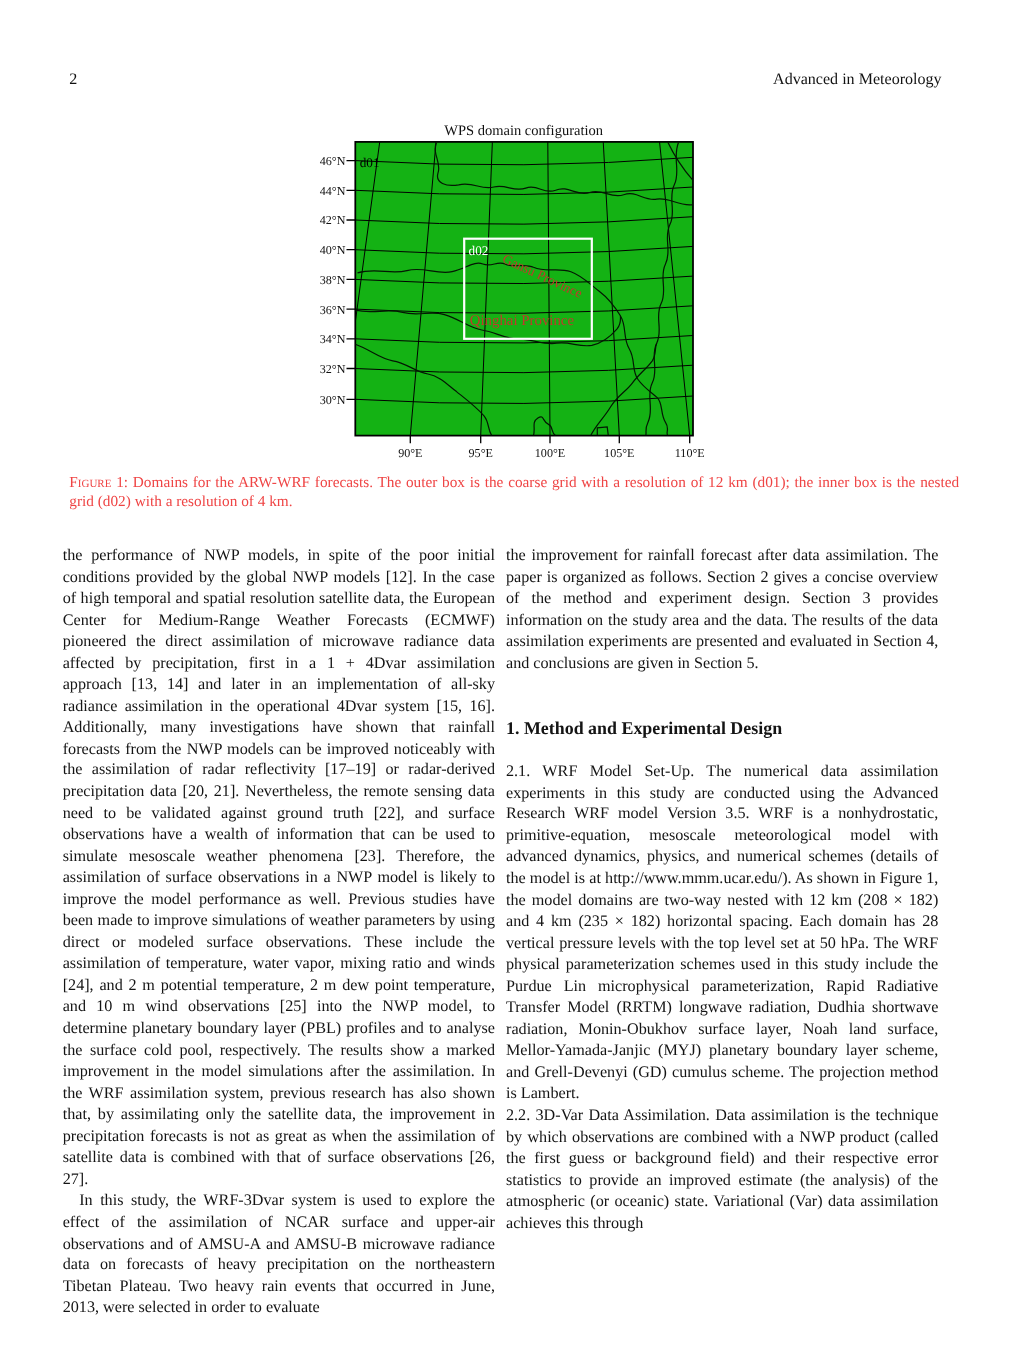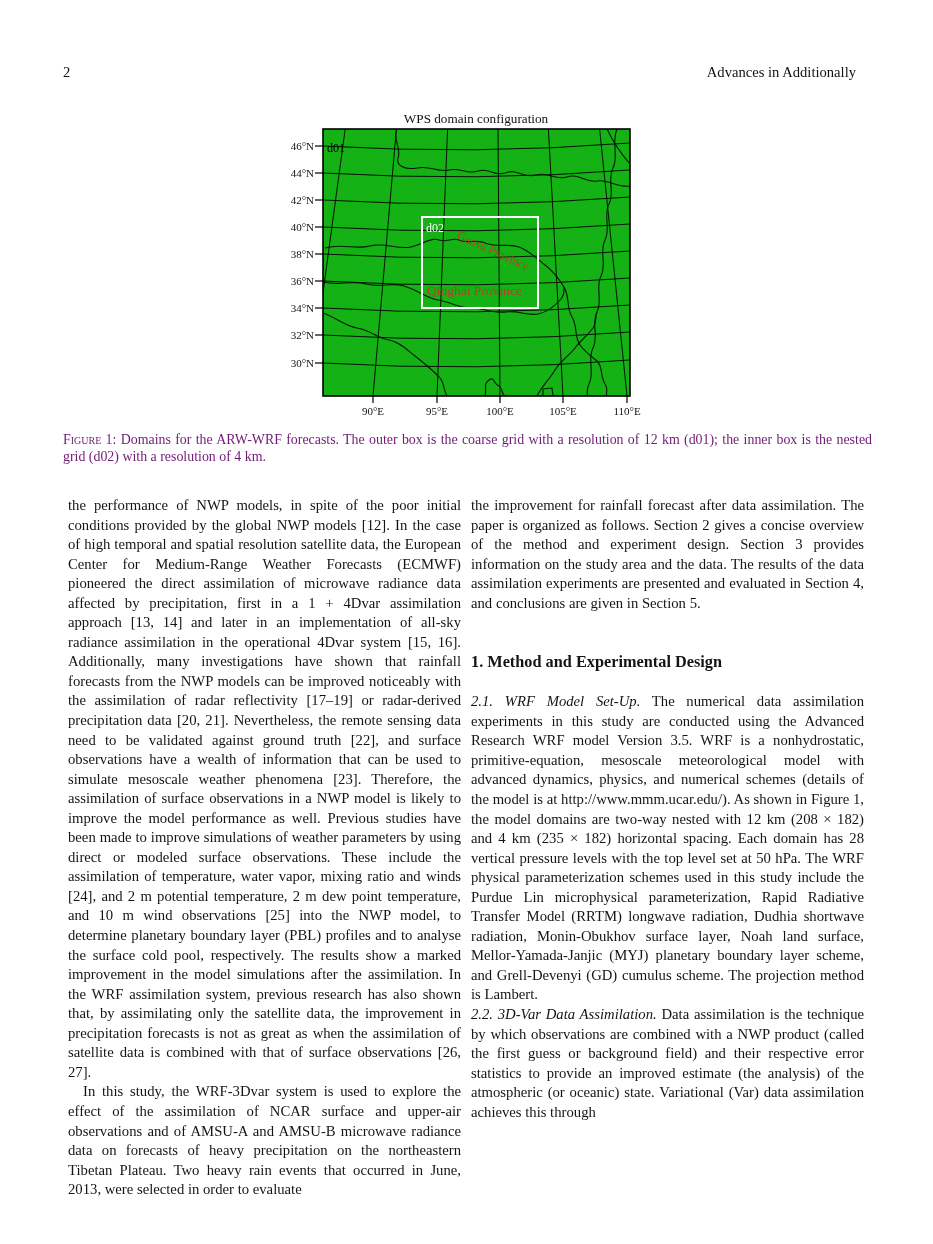--- a/index.html
+++ b/index.html
@@ -14,45 +14,45 @@
     display:flex;justify-content:space-between;align-items:baseline;
     font-size:14.6px;
   }
   
   .figwrap{position:absolute;left:285px;top:106px;width:365px;height:316px;text-align:center;}
   .figwrap svg{display:block;}
   svg text{font-family:"Liberation Serif","DejaVu Serif",serif;}
   
   .caption{
     position:absolute;left:63px;top:432px;width:809px;
-    font-size:13.9px;line-height:16.8px;text-align:justify;color:#701a75;
+    font-size:13.9px;line-height:16.8px;text-align:justify;color:#ef4444;
   }
   .caption .sc{font-variant:small-caps;}
   
   .bodycols{
-    position:absolute;left:68px;top:496px;width:809px;
+    position:absolute;left:57px;top:496px;width:809px;
     display:flex;gap:10px;
   }
   .col{width:393px;font-size:14.7px;line-height:19.55px;text-align:justify;color:#141414;}
   .col p{margin:0;}
   .col p.indent{text-indent:15px;}
   h2.sechead{
     font-size:16.3px;line-height:20px;margin:39px 0 20px 0;
     font-weight:bold;text-align:left;
   }
-  .lead{font-style:italic;}
+  .lead{}
   .sect{margin-top:0;}
   .sect22{margin-top:44px;}
 </style>
 </head>
 <body>
 
 <div class="pagehead">
   <span>2</span>
-  <span>Advances in Additionally</span>
+  <span>Advanced in Meteorology</span>
 </div>
 
 <div class="figwrap">
 <svg width="365" height="316" viewBox="0 0 365 316">
   <defs>
     <clipPath id="mapclip">
           <rect x="38" y="23" width="307" height="267"></rect>
         </clipPath>
   </defs>
 

